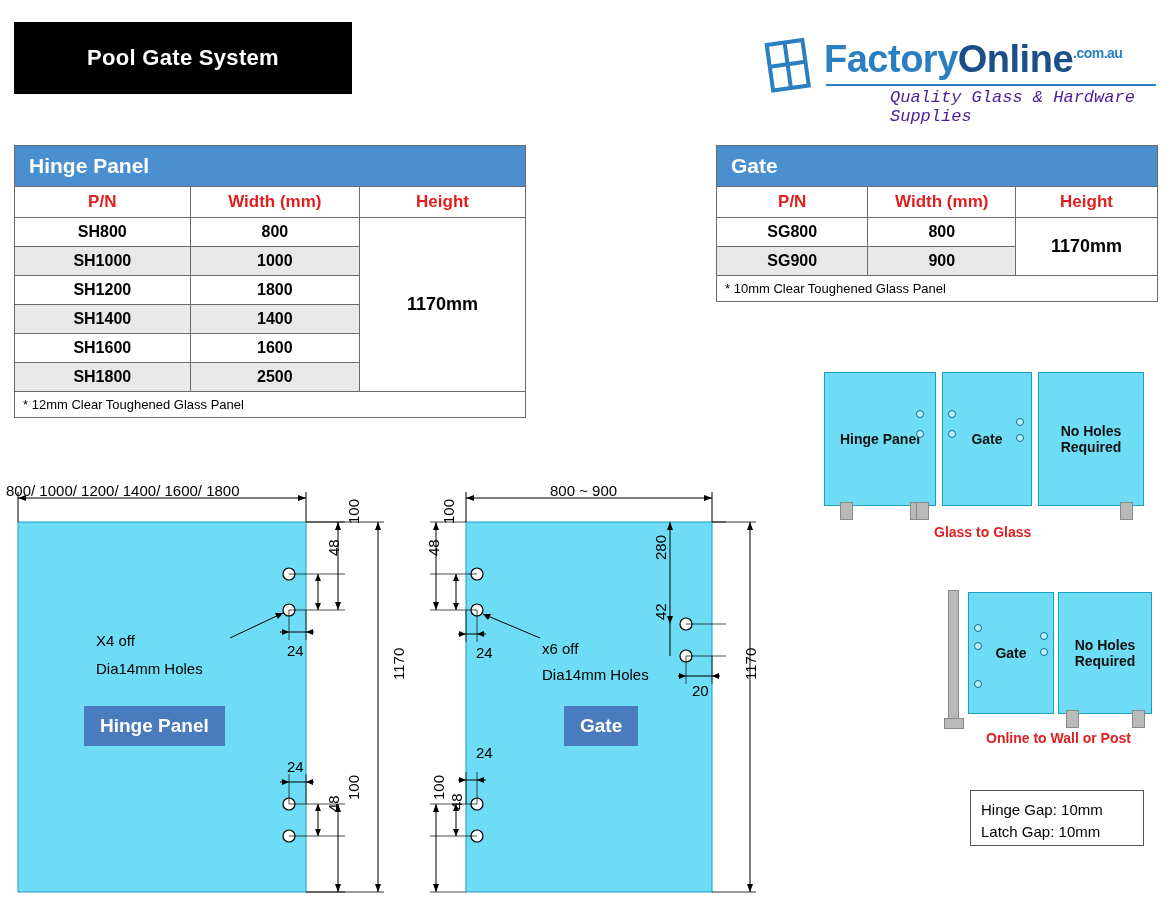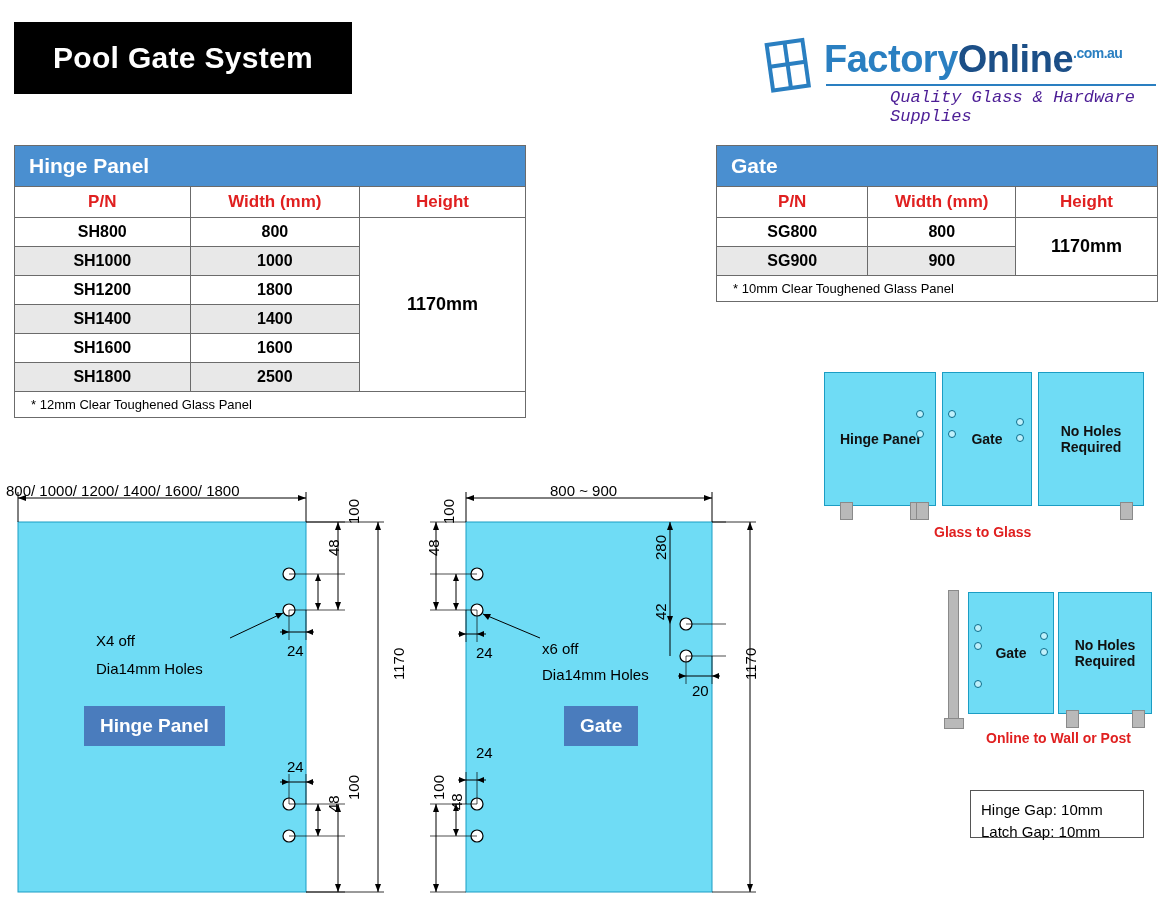--- a/index.html
+++ b/index.html
@@ -17,21 +17,21 @@
   .abs { position: absolute; }
 
   
   #title-banner {
     left: 14px; top: 22px; width: 338px; height: 72px;
     background: #000000;
     display: flex; align-items: center; justify-content: center;
   }
   #title-banner .title-text {
     color: #ffffff;
-    font-size: 30px;
+    font-size: 22px;
     font-weight: bold;
     letter-spacing: 0.3px;
   }
 
   
   #logo-block { left: 762px; top: 30px; width: 400px; height: 82px; }
   .logo-mark { position: absolute; left: 0px; top: 6px; width: 56px; height: 62px; }
   .logo-text-wrap { position: absolute; left: 62px; top: 2px; }
   .logo-name { font-size: 38px; font-weight: bold; color: #2a7fc1; line-height: 42px; letter-spacing: -0.5px; }
   .logo-name .factory { color: #2a7fc1; }
@@ -54,21 +54,21 @@
   .tbl-col-head td {
     color: #e02020; font-weight: bold; font-size: 17px; text-align: center; padding: 5px 0;
     background: #ffffff;
   }
   .tbl td.cell {
     text-align: center; font-size: 16px; font-weight: bold; color: #000; padding: 5px 0;
   }
   .tbl tr.alt td.cell { background: #e8e8e8; }
   .tbl td.height-cell { text-align: center; font-size: 18px; font-weight: bold; }
   .tbl td.note {
-    text-align: left; font-size: 13px; padding: 5px 16px; color: #000; background: #ffffff;
+    text-align: left; font-size: 13px; padding: 5px 8px; color: #000; background: #ffffff;
   }
 
   #hinge-table { left: 14px; top: 145px; width: 512px; }
   #hinge-table table { width: 512px; }
   #gate-table { left: 716px; top: 145px; width: 442px; }
   #gate-table table { width: 442px; }
 
   
   .dimtext { font-size: 15px; color: #000; font-family: "Liberation Sans", sans-serif; }
   .vert { transform: rotate(-90deg); transform-origin: left top; white-space: nowrap; }
@@ -82,21 +82,21 @@
   .mini-panel {
     background: #6fdcf5; border: 1px solid #1b9dc4;
     display: flex; align-items: center; justify-content: center;
     text-align: center; font-weight: bold; font-size: 14px; color: #111;
     position: absolute;
   }
   .hole { position: absolute; width: 6px; height: 6px; border-radius: 50%; border: 1px solid #0a6d8c; background: #bff0fb; }
   .foot { position: absolute; width: 11px; height: 16px; background: #b9b9b9; border: 1px solid #8a8a8a; }
 
   #gapbox {
-    left: 970px; top: 790px; width: 174px; height: 48px;
+    left: 970px; top: 790px; width: 174px; height: 56px;
     border: 1px solid #555; background: #fff;
     font-size: 15px; color: #000; padding: 8px 0 0 10px; box-sizing: border-box;
   }
   #gapbox div { line-height: 22px; }
 </style>
 </head>
 <body>
 
 <div class="abs" id="title-banner">
   <span class="title-text">Pool Gate System</span>

